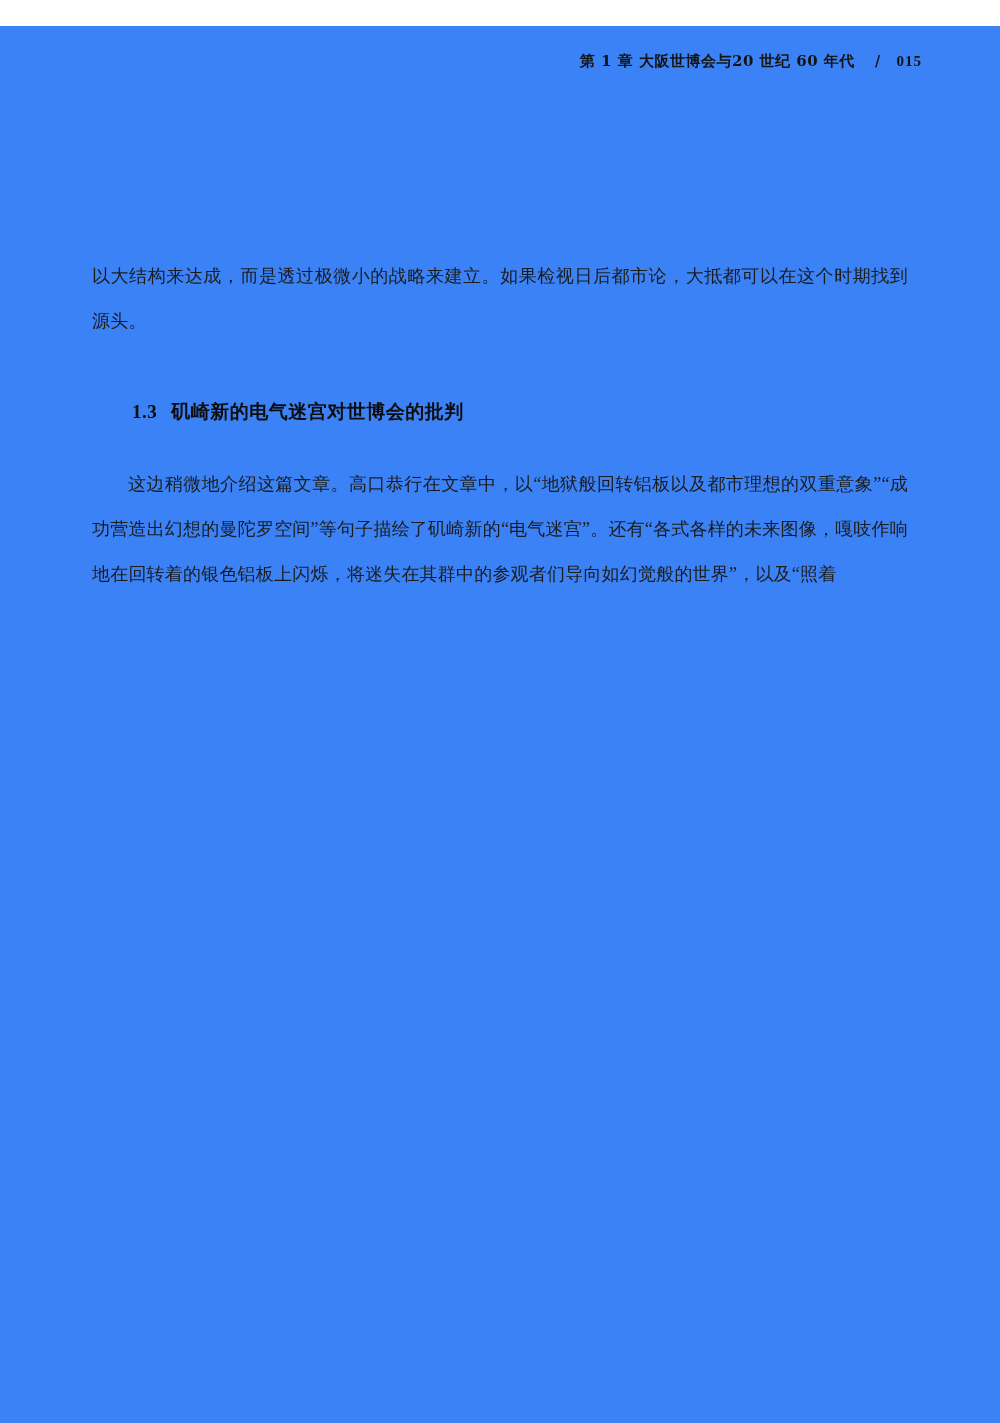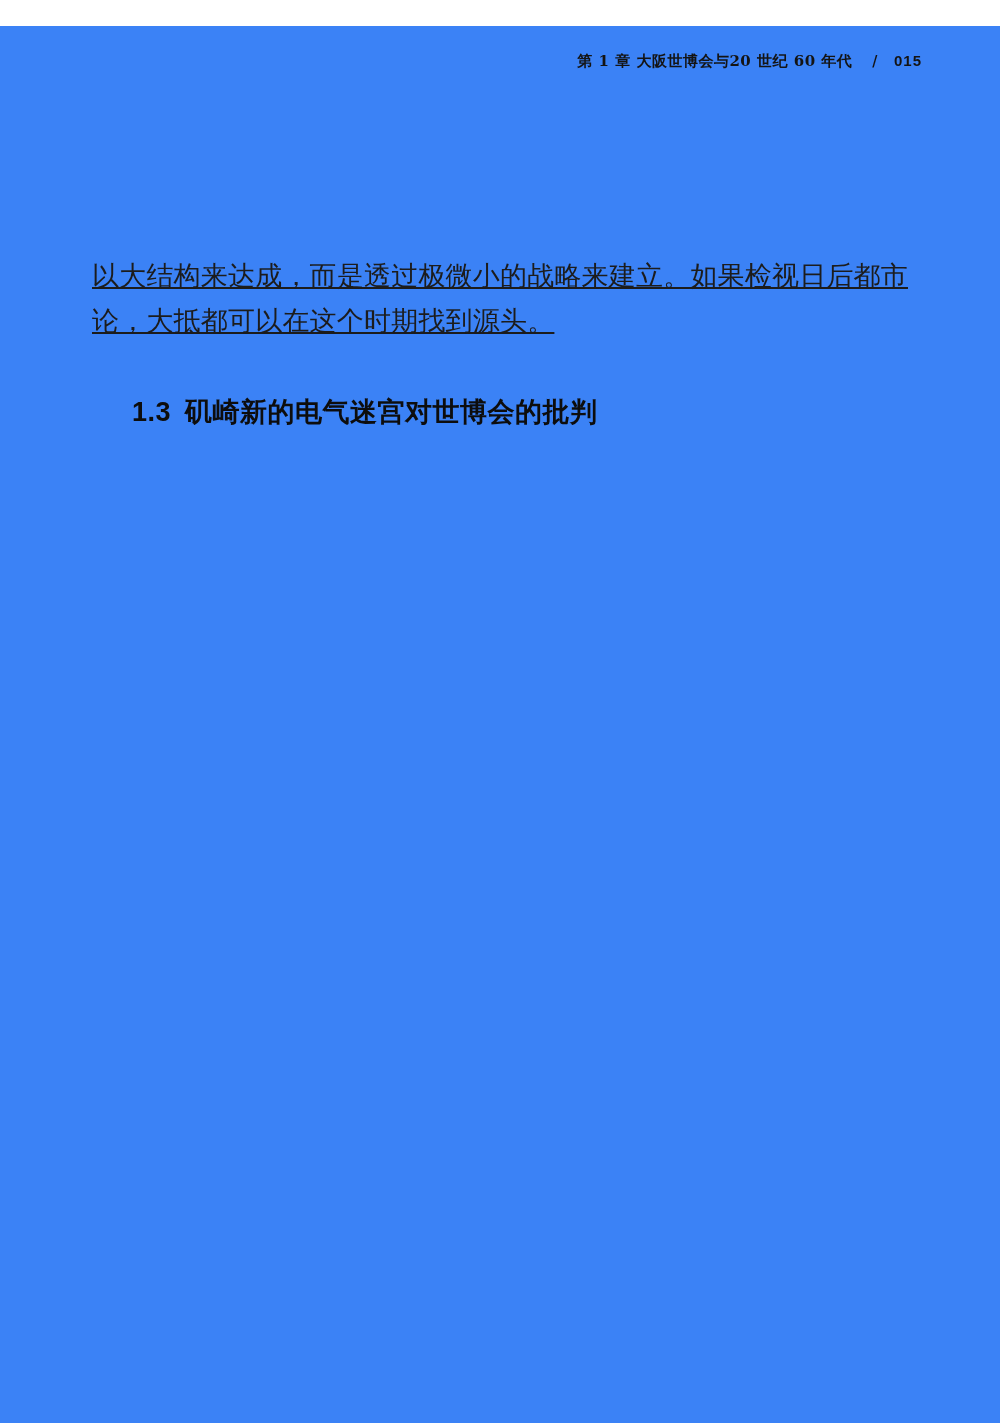--- a/index.html
+++ b/index.html
@@ -40,50 +40,49 @@
   }
   .running-head .rh-chapter {
     white-space: nowrap;
   }
   .running-head .rh-sep {
     margin: 0 16px 0 20px;
     font-size: 14px;
     color: #141414;
   }
   .running-head .rh-page {
-    font-family: Liberation Sans, sans-serif;
+    font-family: Liberation Serif, serif;
     font-size: 15px;
     letter-spacing: 1px;
   }
 
   .content {
     position: absolute;
     top: 228px;
     left: 92px;
     width: 816px;
   }
 
   p.body-text {
     margin: 0;
-    font-size: 27px;
+    font-size: 18px;
     line-height: 45px;
     text-align: justify;
     text-justify: inter-ideograph;
     color: #1c1c1c;
     letter-spacing: 0.2px;
-    text-decoration: underline;
   }
   p.indent {
     text-indent: 2em;
   }
   h2.section-heading {
     margin: 48px 0 30px 40px;
-    font-family: Liberation Sans, sans-serif;
+    font-family: Liberation Serif, serif;
     font-weight: bold;
-    font-size: 27px;
+    font-size: 19px;
     letter-spacing: 0.5px;
     color: #0d0d0d;
     line-height: 40px;
   }
   h2.section-heading .sec-num {
     margin-right: 14px;
   }
 </style>
 </head>
 <body>
@@ -97,15 +96,16 @@
   </div>
 
   <div class="content">
 
     <p class="body-text">以大结构来达成，而是透过极微小的战略来建立。如果检视日后都市论，大抵都可以在这个时期找到源头。</p>
 
     <h2 class="section-heading">
       <span class="sec-num">1.3</span><span>矶崎新的电气迷宫对世博会的批判</span>
     </h2>
 
+    <p class="body-text indent">这边稍微地介绍这篇文章。高口恭行在文章中，以“地狱般回转铝板以及都市理想的双重意象”“成功营造出幻想的曼陀罗空间”等句子描绘了矶崎新的“电气迷宫”。还有“各式各样的未来图像，嘎吱作响地在回转着的银色铝板上闪烁，将迷失在其群中的参观者们导向如幻觉般的世界”，以及“照着</p>
 
   </div>
 </div>
 
 </body></html>

